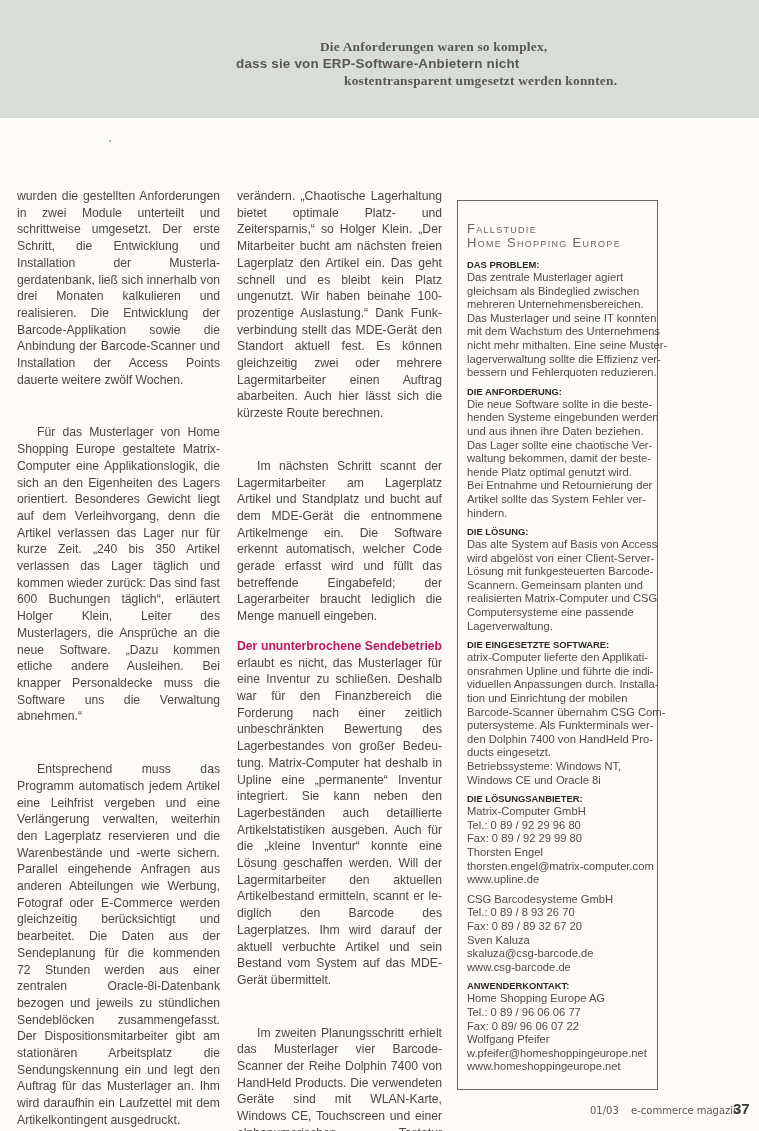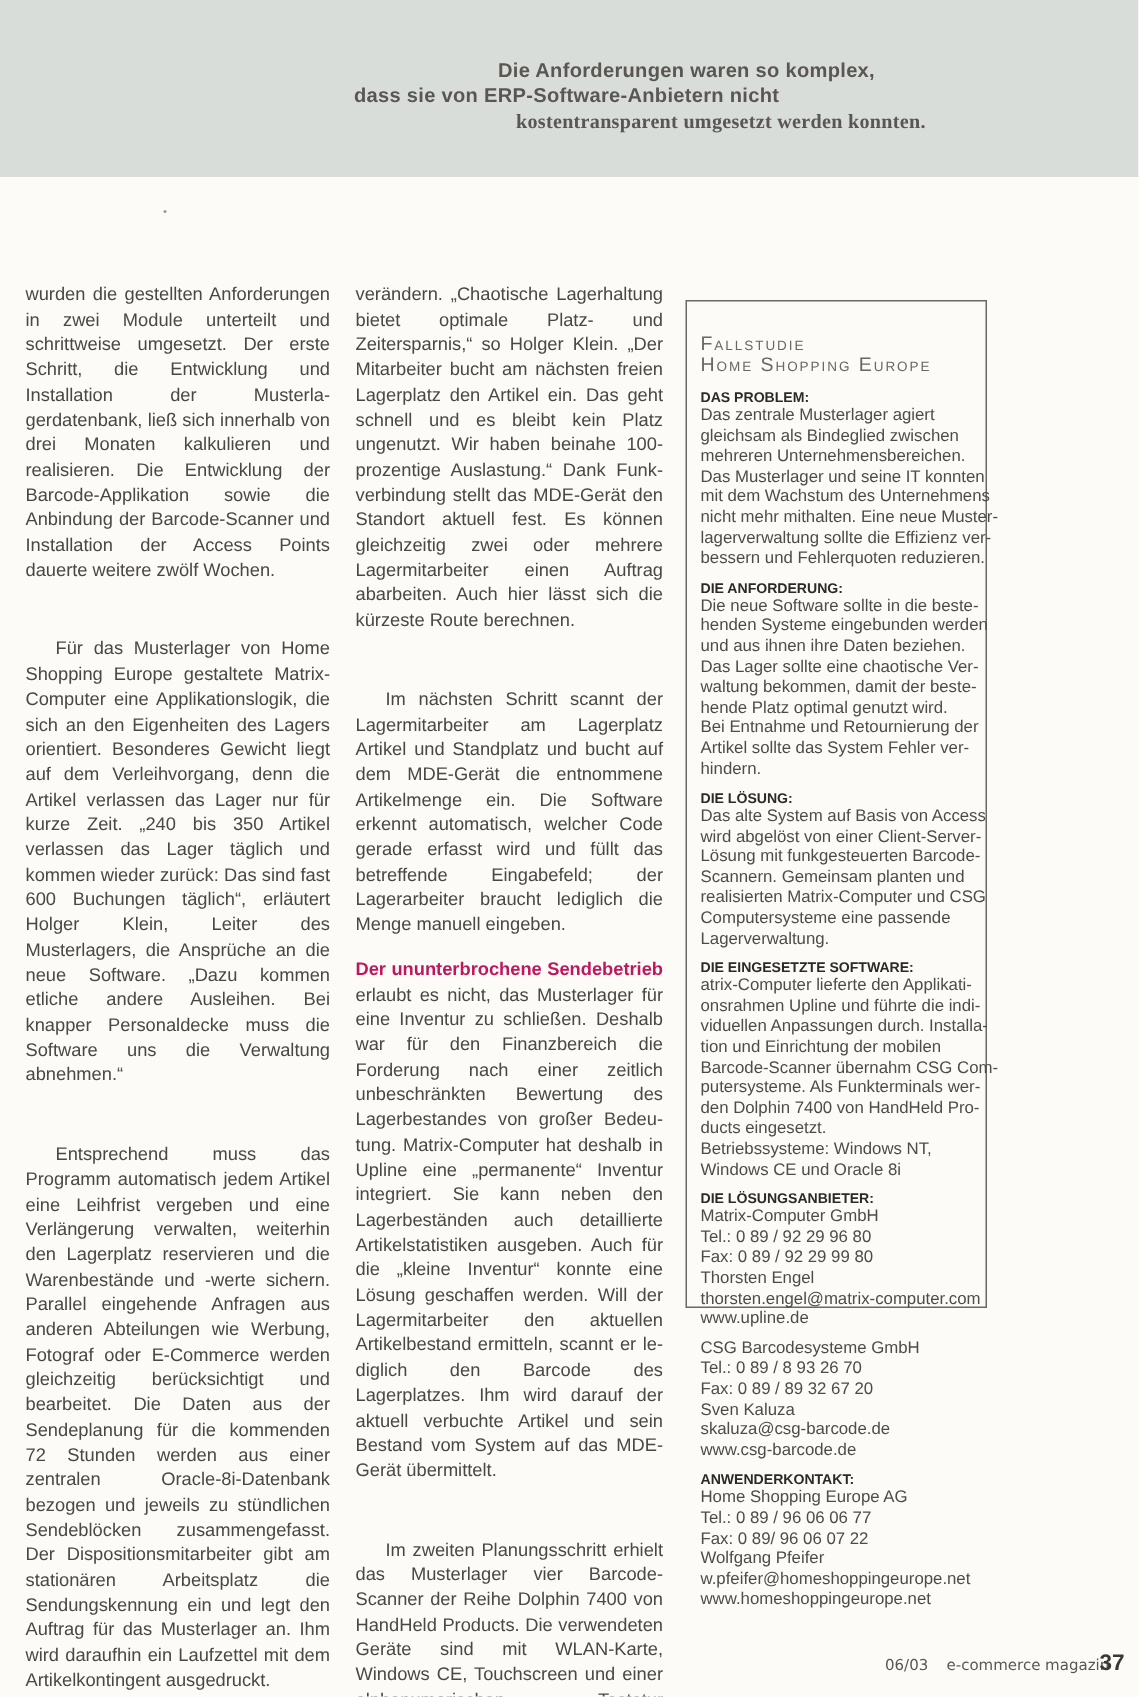--- a/index.html
+++ b/index.html
@@ -12,38 +12,38 @@
   .header-band {
     position:absolute; left:0; top:0; width:759px; height:118px;
     background:#d9ddd9;
   }
   .pull-quote {
     position:absolute; top:38px; left:0; width:759px;
     font-family:"Liberation Sans", sans-serif; font-weight:bold;
     font-size:13.4px; line-height:17px; color:#5a5654; letter-spacing:0.2px;
   }
   .pull-quote .l { position:absolute; white-space:nowrap; }
-  .pull-quote .l1 { left:332px; top:0; }
+  .pull-quote .l1 { left:320px; top:0;font-family:Liberation Serif, serif; }
   .pull-quote .l2 { left:236px; top:17px; }
   .pull-quote .l3 { left:344px; top:34px;font-family:Liberation Serif, serif; }
 
   .col {
     position:absolute; top:188px;
     font-size:12.2px; line-height:16.7px; color:#4a4744;
     text-align:justify; hyphens:manual;
   }
   .col1 { left:17px; width:203px; }
   .col2 { left:237px; width:205px; top:188px; }
   .col p { margin:0; }
   .col p.indent { text-indent:20px;margin-top:36px; }
   .col p.gap { margin-top:13px; }
   .col .bold-lead { font-weight:bold; color:#be185d; }
 
   .casebox {
-    position:absolute; left:457px; top:200px; width:201px; height:672px;
+    position:absolute; left:457px; top:200px; width:201px; height:890px;
     border:1.5px solid #6a6664; box-sizing:border-box;
     padding:21px 9px 0 9px;
     font-size:11.2px; line-height:13.6px; color:#4e4b48;
   }
   .casebox .title {
     font-variant:small-caps; letter-spacing:1.3px;
     color:#6a6664; font-size:13px; line-height:14px; margin-bottom:9px;
   }
   .casebox .title span { display:block; white-space:nowrap; }
   .casebox h4 {
@@ -97,21 +97,21 @@
     <span>Home Shopping Europe</span>
   </div>
 
   <div class="sec">
     <h4>DAS PROBLEM:</h4>
     <span class="line">Das zentrale Musterlager agiert</span>
     <span class="line">gleichsam als Bindeglied zwischen</span>
     <span class="line">mehreren Unternehmensbereichen.</span>
     <span class="line">Das Musterlager und seine IT konnten</span>
     <span class="line">mit dem Wachstum des Unternehmens</span>
-    <span class="line">nicht mehr mithalten. Eine neue Muster-</span>
+    <span class="line">nicht mehr mithalten. Eine seine Muster-</span>
     <span class="line">lagerverwaltung sollte die Effizienz ver-</span>
     <span class="line">bessern und Fehlerquoten reduzieren.</span>
   </div>
 
   <div class="sec">
     <h4>DIE ANFORDERUNG:</h4>
     <span class="line">Die neue Software sollte in die beste-</span>
     <span class="line">henden Systeme eingebunden werden</span>
     <span class="line">und aus ihnen ihre Daten beziehen.</span>
     <span class="line">Das Lager sollte eine chaotische Ver-</span>
@@ -172,16 +172,16 @@
     <span class="line">Home Shopping Europe AG</span>
     <span class="line">Tel.: 0 89 / 96 06 06 77</span>
     <span class="line">Fax: 0 89/ 96 06 07 22</span>
     <span class="line">Wolfgang Pfeifer</span>
     <span class="line">w.pfeifer@homeshoppingeurope.net</span>
     <span class="line">www.homeshoppingeurope.net</span>
   </div>
 </div>
 
 <div class="footer">
-  <span class="issue">06/03</span>
+  <span class="issue">01/03</span>
   <span>e-commerce magazin</span>
 </div>
 <div class="page-num">37</div>
 
 </body></html>

